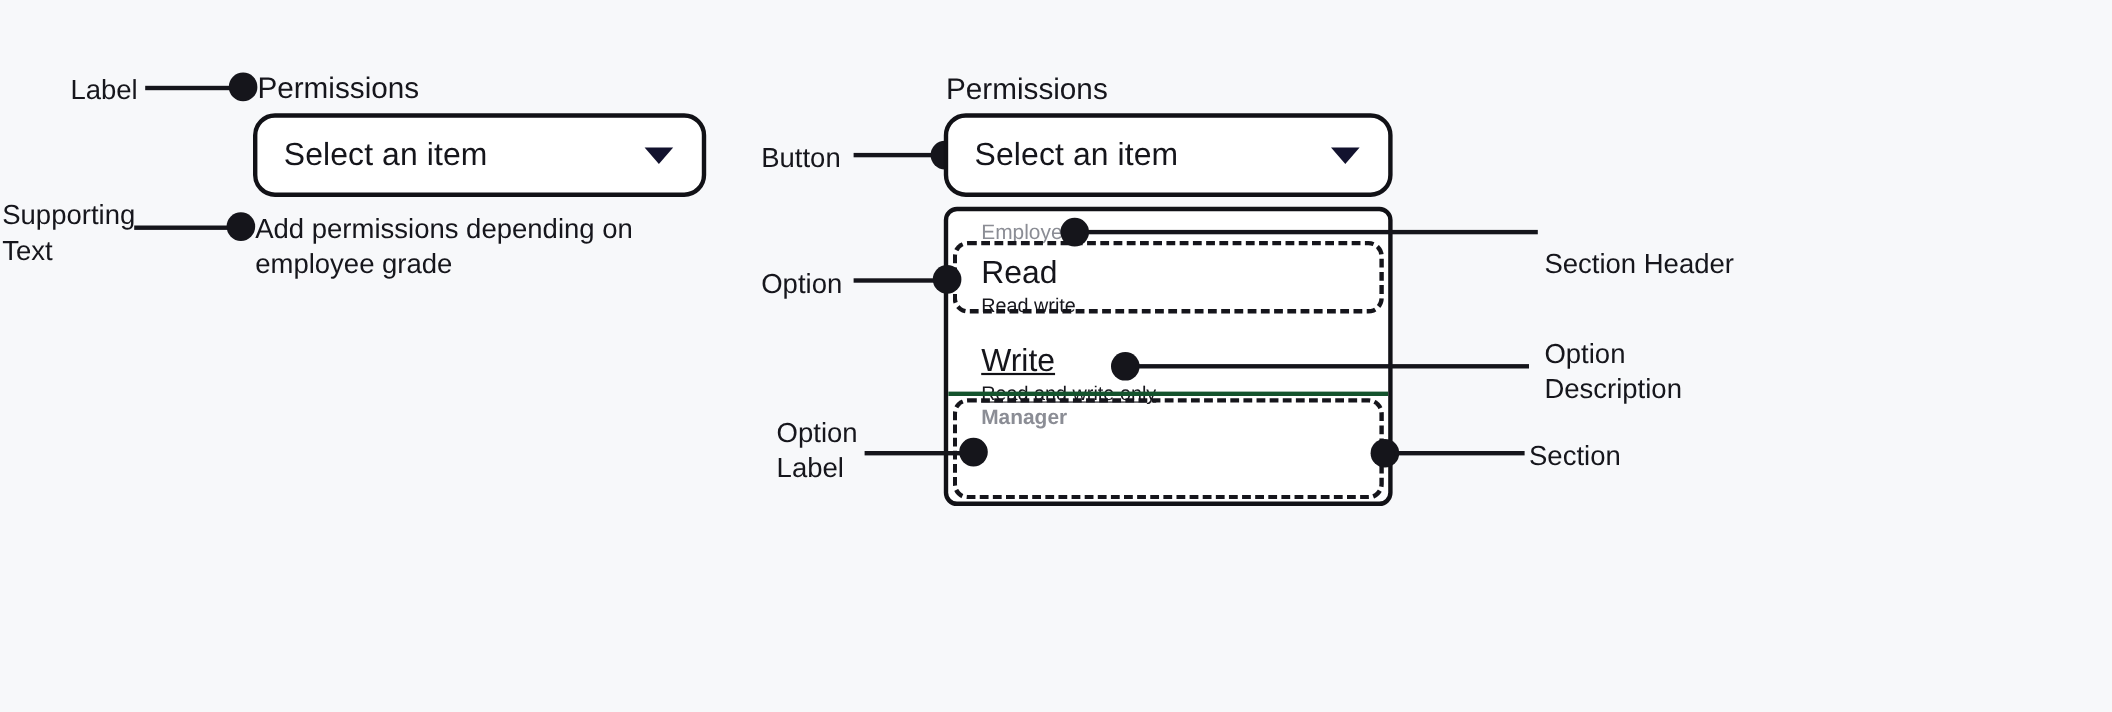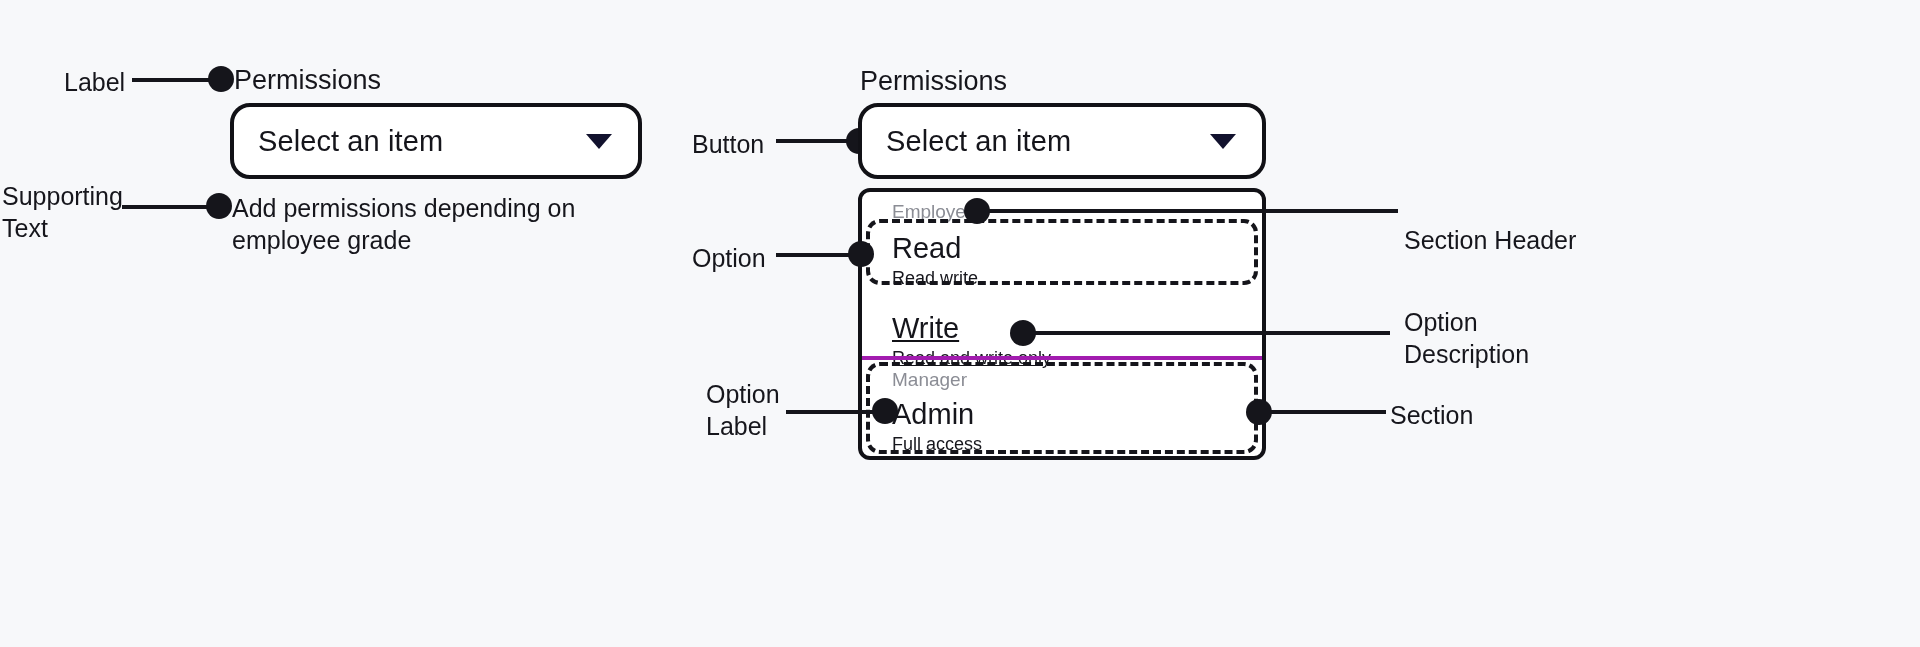--- a/index.html
+++ b/index.html
@@ -82,21 +82,22 @@
     position: absolute;
     background: #ffffff;
     border: 4px solid #111116;
     border-radius: 12px;
     overflow: hidden;
   }
   .section {
     position: relative;
   }
   .section + .section {
-    border-top: 4px solid #a21caf;
+    border-top: 4px solid #14532d;
+    font-weight: bold;
   }
   .section-header {
     font-size: 19px;
     color: #8b8d95;
     padding: 8px 0 0 30px;
     line-height: 24px;
   }
   .option {
     padding: 0 4px 10px 30px;
   }
@@ -166,24 +167,20 @@
 
       <div class="option" style="padding-top:10px;text-decoration:underline;">
         <div class="option-label">Write</div>
         <div class="option-desc">Read and write only</div>
       </div>
     </div>
 
     <div class="section" style="height:104px;">
       <div class="section-header">Manager</div>
 
-      <div class="option" style="padding-top:4px;">
-        <div class="option-label">Admin</div>
-        <div class="option-desc">Full access</div>
-      </div>
     </div>
   </div>
 
   <div class="dashed" style="left:866px; top:219px; width:392px; height:66px;"></div>
 
   <div class="dashed" style="left:866px; top:362px; width:392px; height:92px;"></div>
 
   <div class="callout" style="left:692px; top:242px;">Option</div>
   <div class="leader" style="left:776px; top:253px; width:84px;"></div>
   <div class="dot" style="left:848px; top:241px;"></div>

